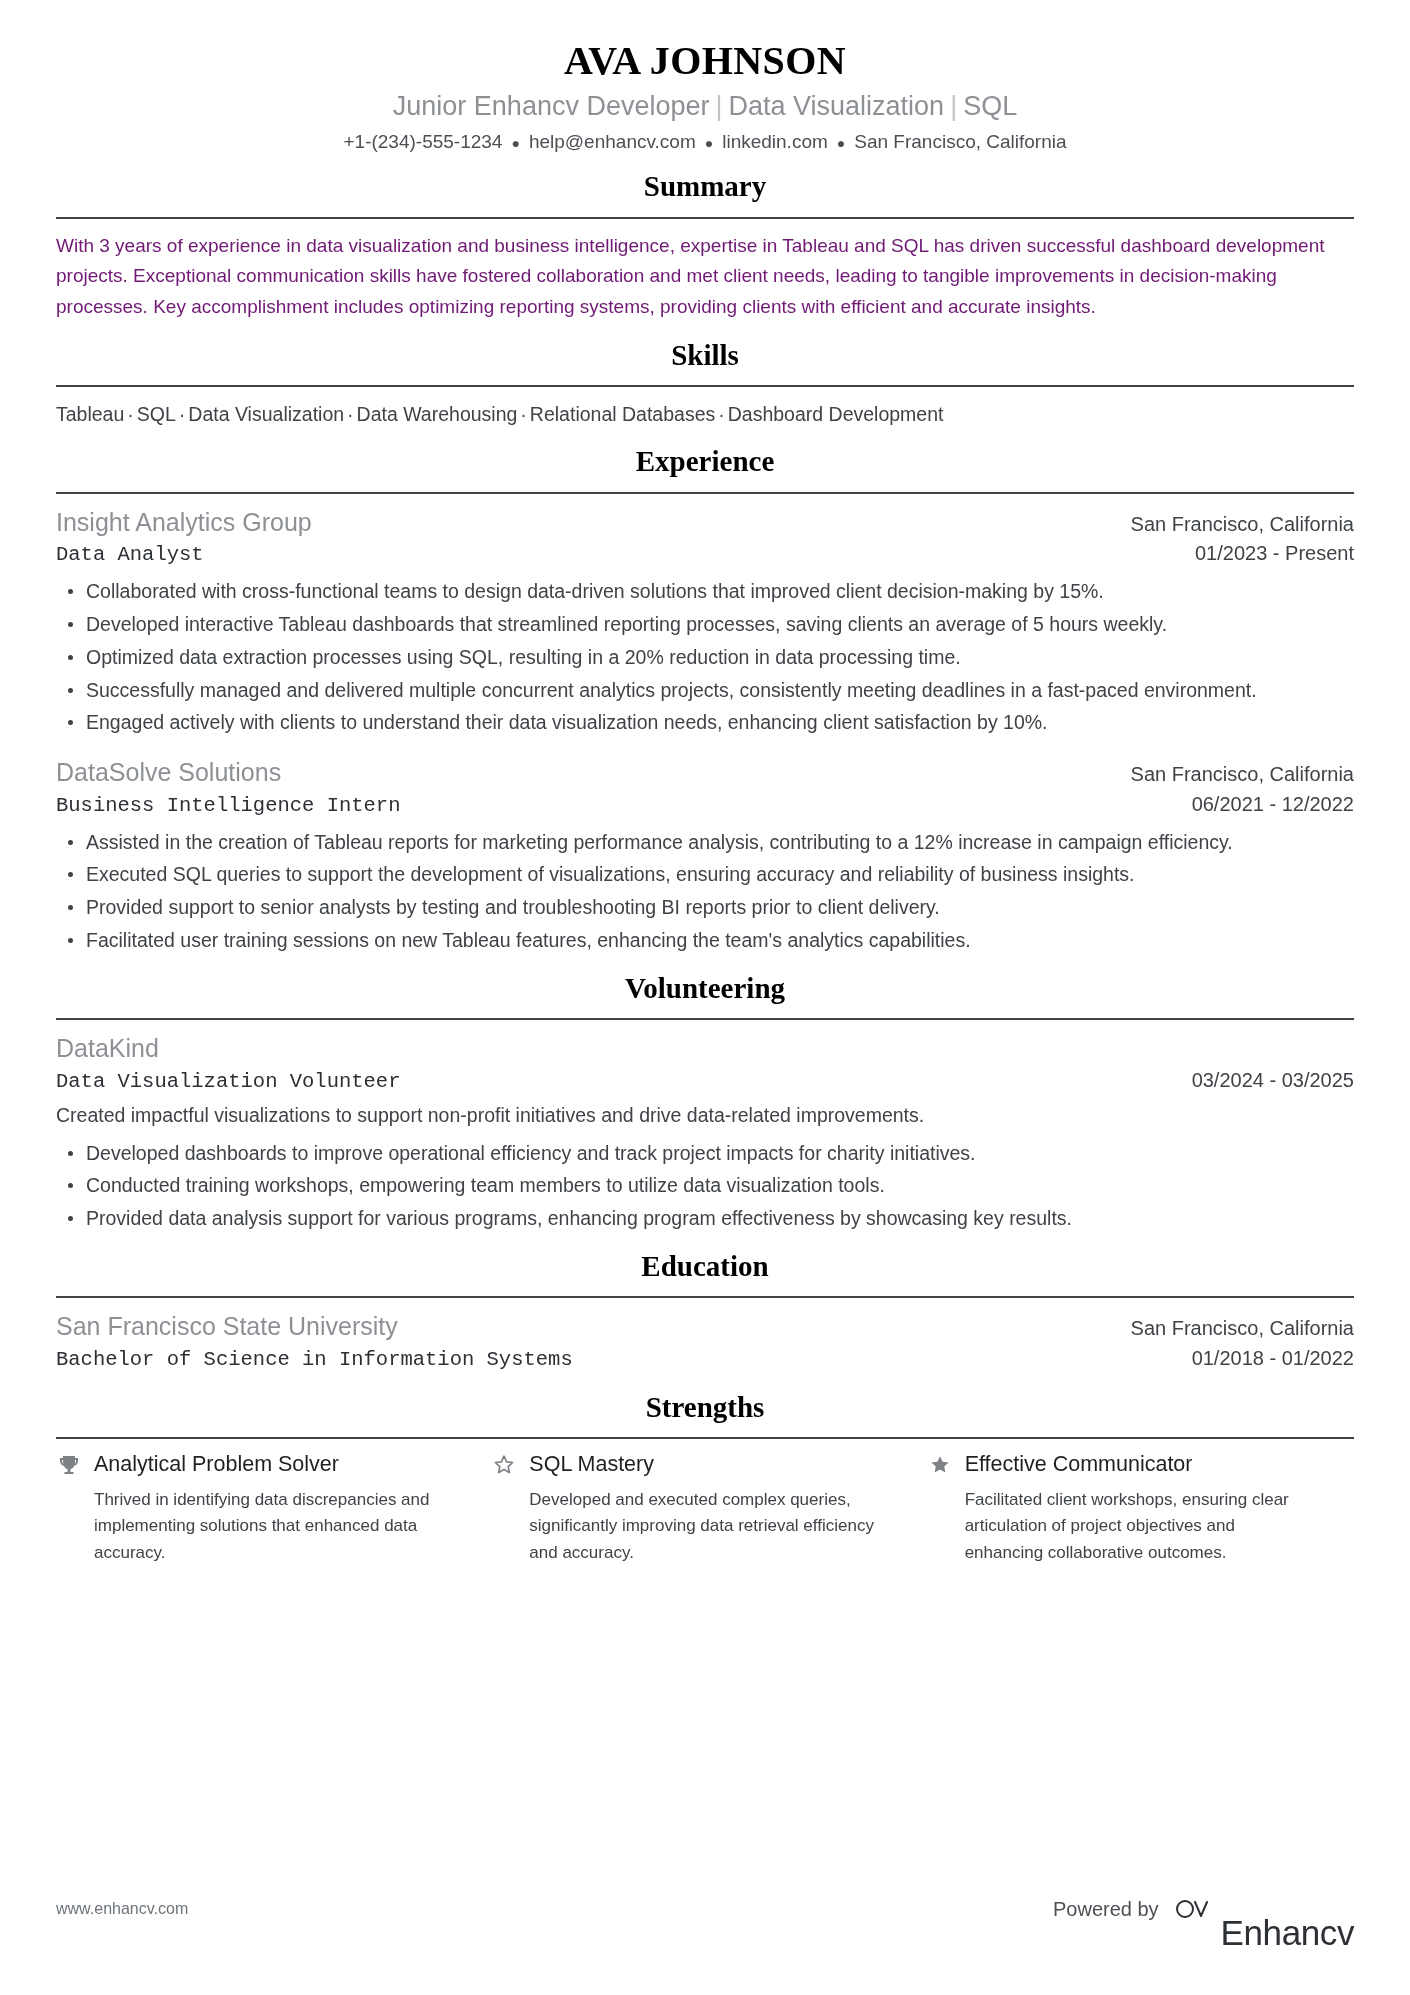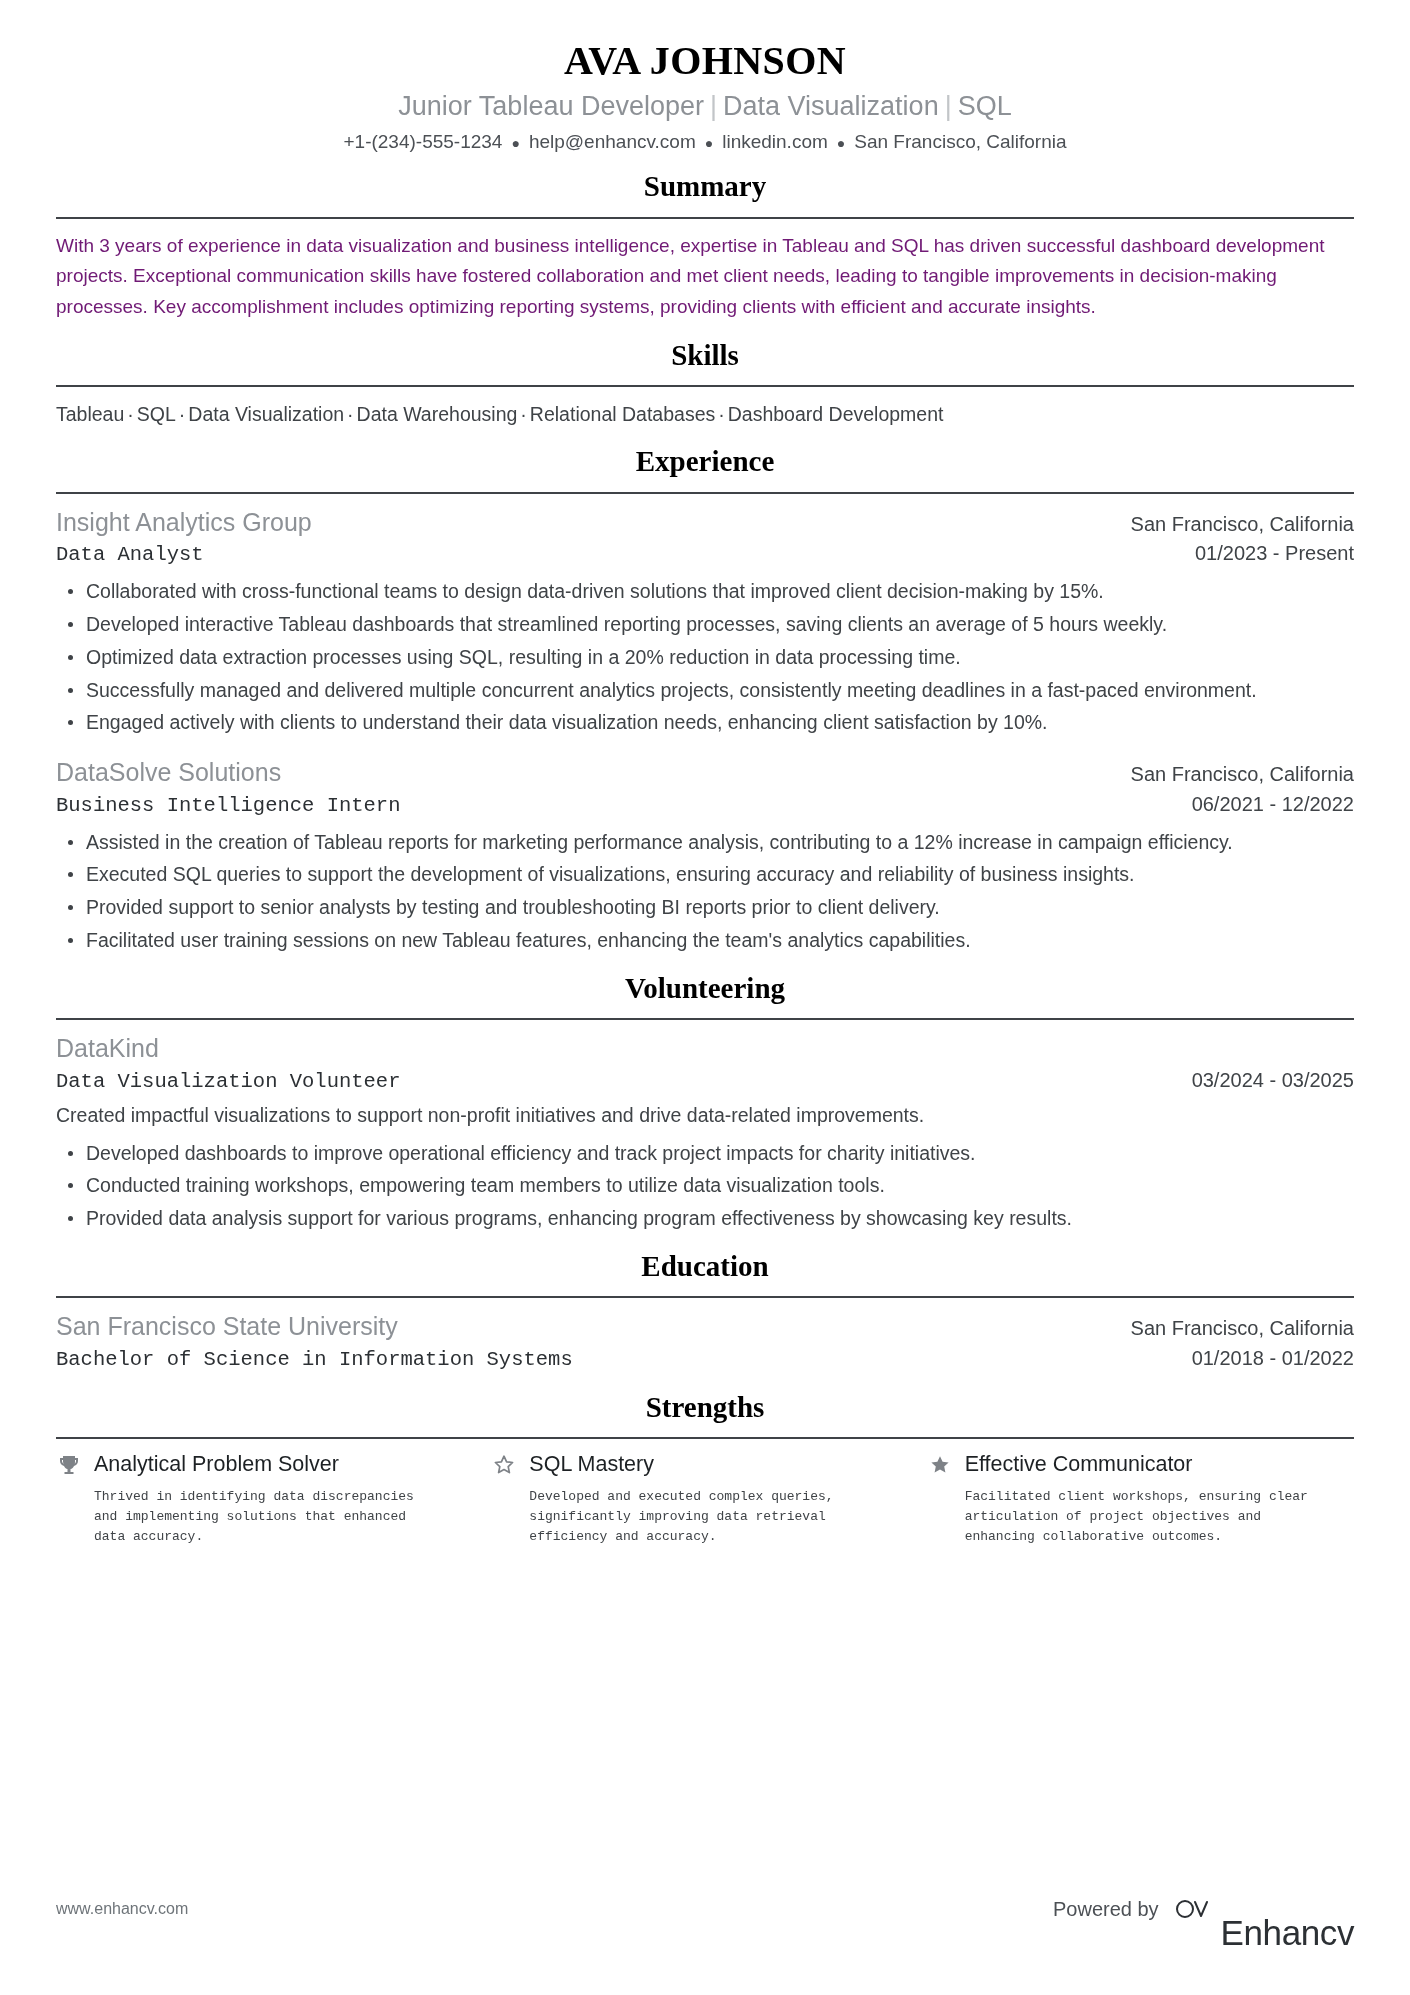--- a/index.html
+++ b/index.html
@@ -175,25 +175,24 @@
     justify-content: center;
   }
   .strength-icon svg { display: block; }
   .strength-title {
     font-size: 21.5px;
     color: #1d2124;
     line-height: 1.3;
     white-space: nowrap;
   }
   .strength-desc {
-    font-size: 13px;
+    font-size: 17px;
     line-height: 1.55;
     color: #3f4347;
     padding-left: 38px;
-    font-family: Liberation Mono, monospace;
   }
 
   
   .footer {
     position: absolute;
     left: 56px;
     right: 56px;
     bottom: 42px;
     display: flex;
     align-items: center;
@@ -225,21 +224,21 @@
   }
 </style>
 </head>
 <body>
 
 <div class="page">
 
   <div>
     <div class="name">AVA JOHNSON</div>
     <div class="headline">
-      <span>Junior Tableau Developer</span><span class="sep">|</span><span>Data Visualization</span><span class="sep">|</span><span>SQL</span>
+      <span>Junior Enhancv Developer</span><span class="sep">|</span><span>Data Visualization</span><span class="sep">|</span><span>SQL</span>
     </div>
     <div class="contact">
       <span>+1-(234)-555-1234</span><span class="dot">●</span><span>help@enhancv.com</span><span class="dot">●</span><span>linkedin.com</span><span class="dot">●</span><span>San Francisco, California</span>
     </div>
   </div>
 
   <div class="section">
     <div class="section-title">Summary</div>
     <hr class="rule">
     <p class="para">With 3 years of experience in data visualization and business intelligence, expertise in Tableau and SQL has driven successful dashboard development projects. Exceptional communication skills have fostered collaboration and met client needs, leading to tangible improvements in decision-making processes. Key accomplishment includes optimizing reporting systems, providing clients with efficient and accurate insights.</p>

